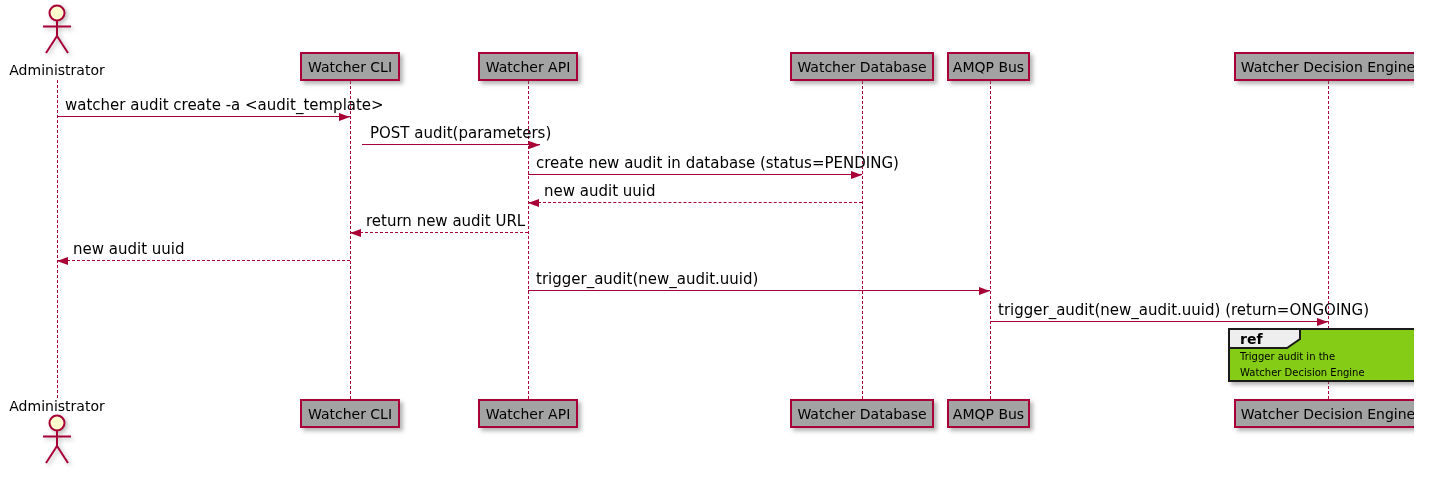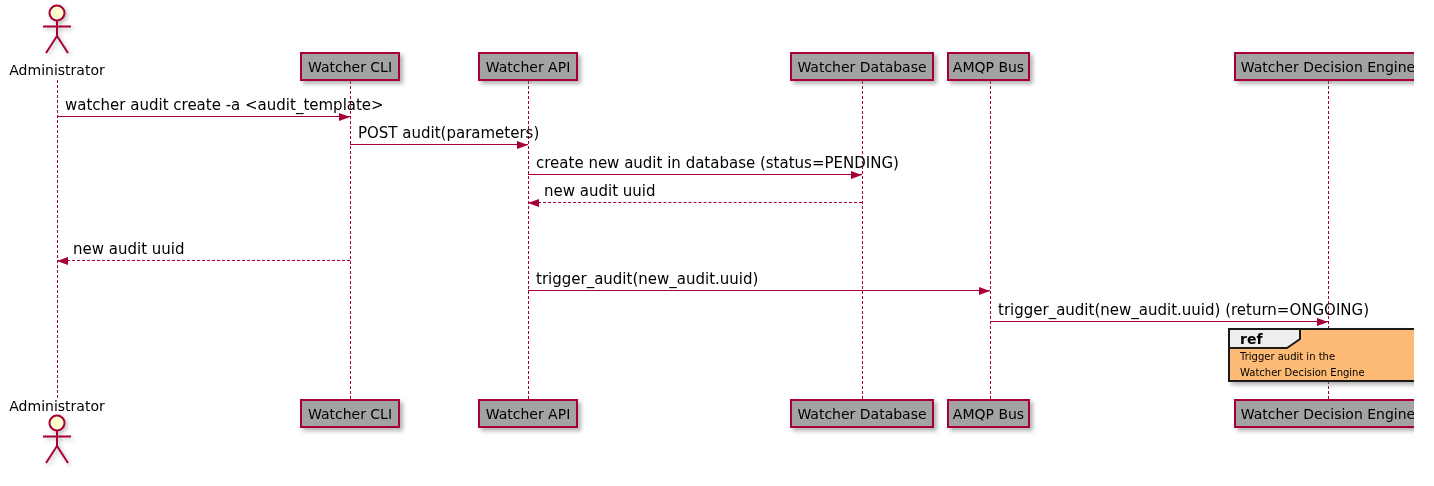--- a/index.html
+++ b/index.html
@@ -26,21 +26,21 @@
   .msg-label { position:absolute; left:8px; bottom:3px; font-size:15px; white-space:nowrap; }
   .msg-label.shift { left:16px; }
   .msg-line { position:absolute; left:0; right:0; bottom:0; height:0; border-bottom:1px solid #A80036; }
   .msg-line.dashed { border-bottom-style:dashed; }
   .arrow { position:absolute; bottom:-4px; width:0; height:0;
            border-top:4px solid transparent; border-bottom:4px solid transparent; }
   .arrow.right { right:0; border-left:11px solid #A80036; }
   .arrow.left  { left:0;  border-right:11px solid #A80036; }
   
   .ref-frame {
-    position:absolute; box-sizing:border-box; background:#fdba74;
+    position:absolute; box-sizing:border-box; background:#84cc16;
     border:2px solid #1a1a1a; box-shadow:3px 3px 4px rgba(120,120,120,0.55);
   }
   .ref-tag-shape { position:absolute; top:-2px; left:-2px; }
   .ref-keyword { position:absolute; top:1px; left:10px; font-weight:bold; font-size:14px; }
   .ref-body { position:absolute; top:19px; left:10px; font-size:10px; line-height:16px; }
 </style>
 </head>
 <body>
 
 <div class="canvas">
@@ -66,38 +66,43 @@
   <div class="participant" style="left:790px; top:52px; width:144px;">Watcher Database</div>
   <div class="participant" style="left:947px; top:52px; width:83px;">AMQP Bus</div>
   <div class="participant" style="left:1234px; top:52px; width:188px;">Watcher Decision Engine</div>
 
   <div class="message" style="left:57px; top:100px; width:293px;">
     <span class="msg-label">watcher audit create -a &lt;audit_template&gt;</span>
     <span class="msg-line"></span>
     <span class="arrow right"></span>
   </div>
 
-  <div class="message" style="left:350px; top:128px; width:178px;">
+  <div class="message" style="left:362px; top:128px; width:178px;">
     <span class="msg-label">POST audit(parameters)</span>
     <span class="msg-line"></span>
     <span class="arrow right"></span>
   </div>
 
   <div class="message" style="left:528px; top:158px; width:334px;text-align:center;">
     <span class="msg-label">create new audit in database (status=PENDING)</span>
     <span class="msg-line"></span>
     <span class="arrow right"></span>
   </div>
 
   <div class="message" style="left:528px; top:186px; width:334px;">
     <span class="msg-label shift">new audit uuid</span>
     <span class="msg-line dashed"></span>
     <span class="arrow left"></span>
   </div>
 
+  <div class="message" style="left:350px; top:216px; width:178px;">
+    <span class="msg-label shift">return new audit URL</span>
+    <span class="msg-line dashed"></span>
+    <span class="arrow left"></span>
+  </div>
 
   <div class="message" style="left:57px; top:244px; width:293px;">
     <span class="msg-label shift">new audit uuid</span>
     <span class="msg-line dashed"></span>
     <span class="arrow left"></span>
   </div>
 
   <div class="message" style="left:528px; top:274px; width:462px;">
     <span class="msg-label">trigger_audit(new_audit.uuid)</span>
     <span class="msg-line"></span>

